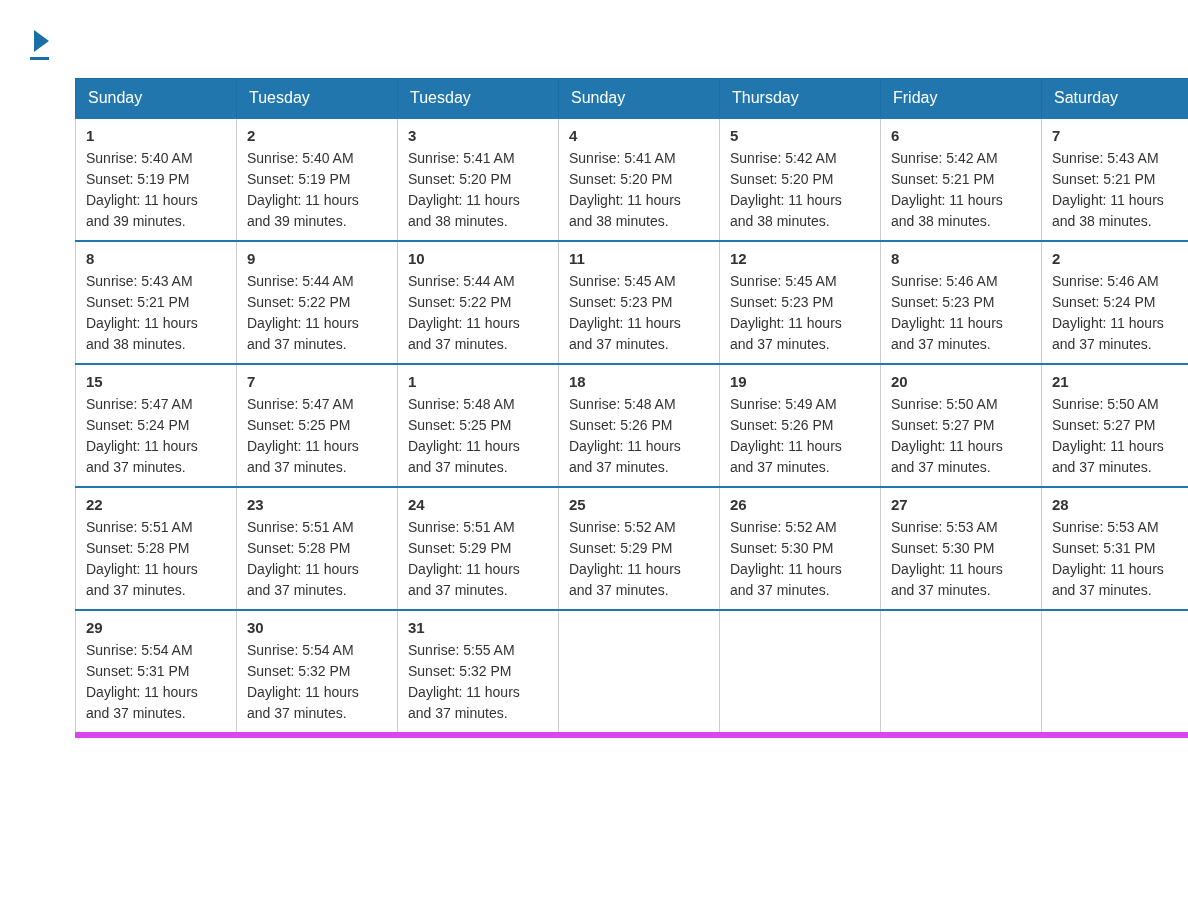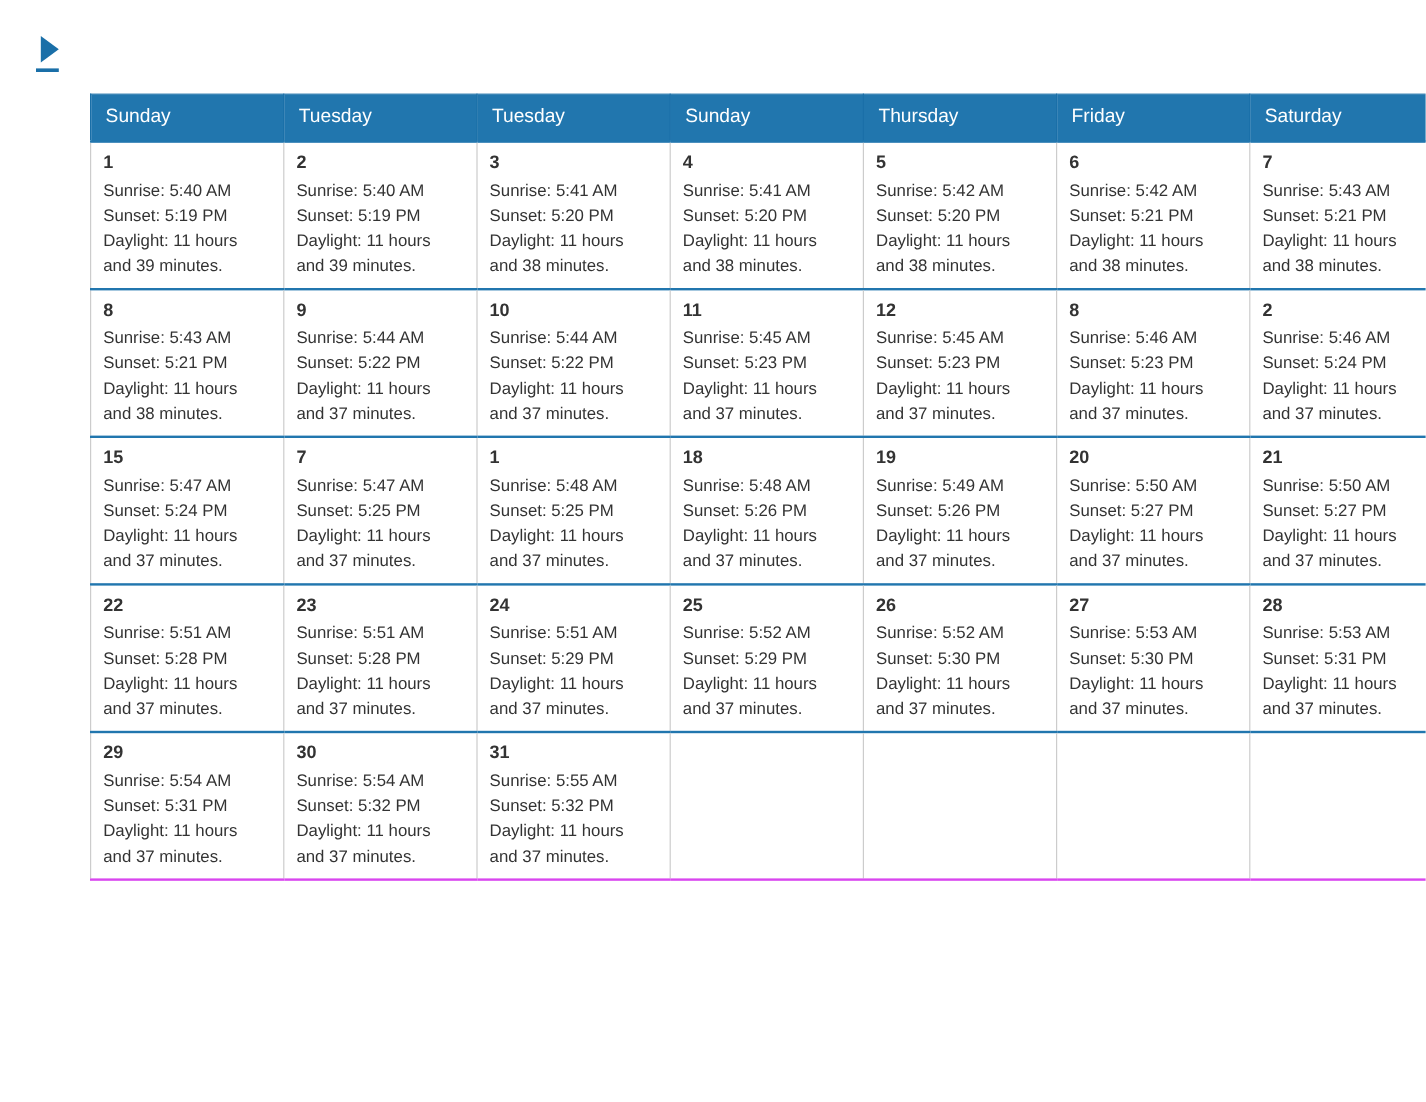--- a/index.html
+++ b/index.html
@@ -86,21 +86,21 @@
     }
     .day-info {
       font-size: 14px;
       line-height: 1.5;
       color: #333;
     }
     .empty-cell {
       border-top: 2px solid #2176ae;
     }
     .last-row td {
-      border-bottom: 2px solid #d946ef;
+      border-bottom: 6px solid #d946ef;
     }
   </style>
 </head>
 <body>
 
 <div class="header">
   <div class="logo">
     <div style="display:flex; align-items:center; line-height:1;">
       <span class="logo-general"></span>
       <span style="display:inline-block; width:0; height:0; border-top:11px solid transparent; border-bottom:11px solid transparent; border-left:15px solid #1a6fa8; margin-left:4px;"></span>

